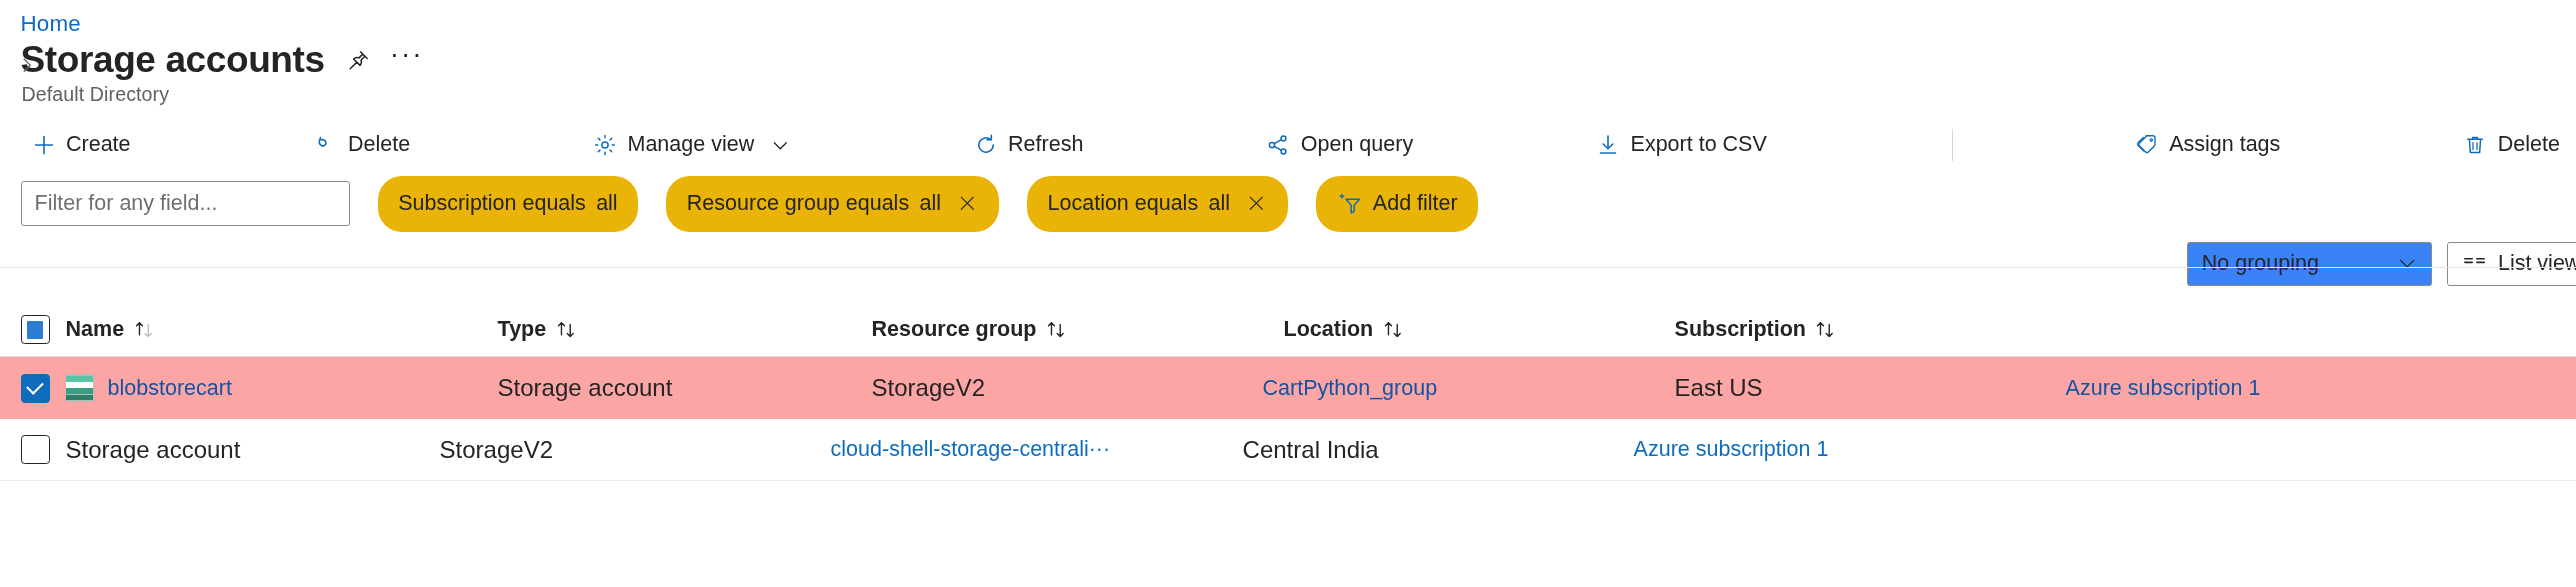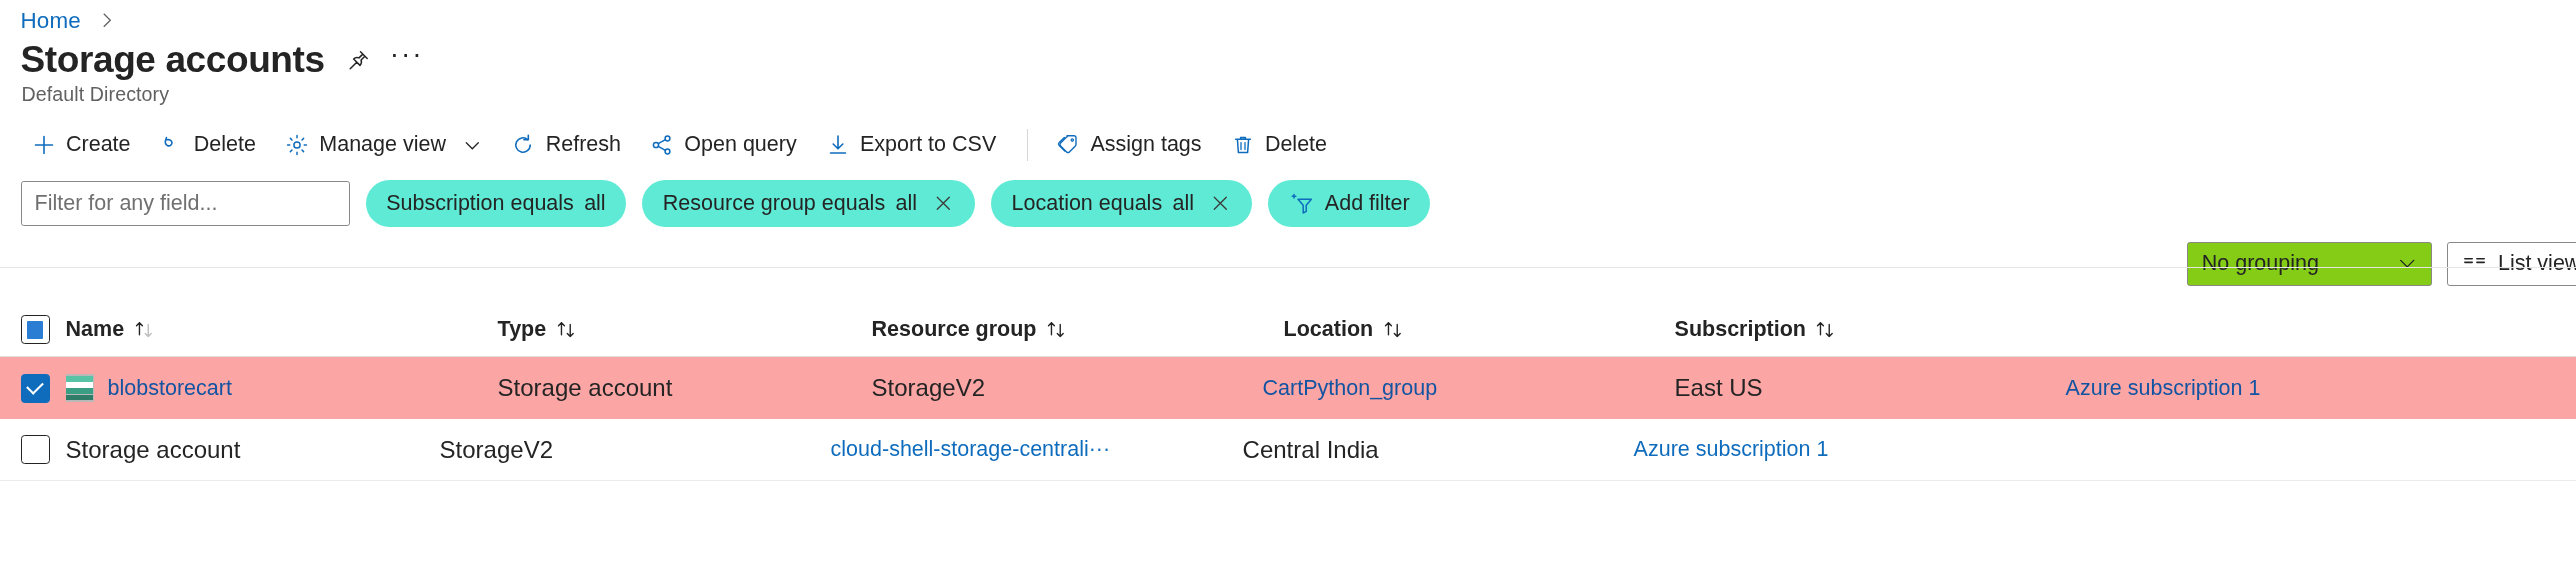--- a/index.html
+++ b/index.html
@@ -12,24 +12,25 @@
     height: 587px;
     font-family: "Liberation Sans", sans-serif;
     color: #1b1a19;
     overflow: hidden;
     position: relative;
   }
 
   
   .breadcrumb {
     display: flex;
-    align-items: flex-end;
+    align-items: flex-start;
     padding: 13px 0 0 20.6px;
     height: 32px;
     gap: 20px;
+    flex-direction: column;
   }
   .crumb-link {
     color: #0f6cbd;
     font-size: 22.4px;
     line-height: 1;
     cursor: pointer;
     letter-spacing: 0.1px;
   }
   .crumb-sep {
     color: #616161;
@@ -74,20 +75,21 @@
     letter-spacing: 0.1px;
   }
 
   
   .commandbar {
     display: flex;
     align-items: center;
     padding: 19.6px 0 0 18.7px;
     gap: 0px;
     height: 58px;
+    justify-content: space-between;
   }
   .cmd {
     display: flex;
     align-items: center;
     gap: 10.3px;
     padding: 5.6px 16px 5.6px 13px;
     cursor: pointer;
     white-space: nowrap;
     font-size: 21.5px;
     color: #242424;
@@ -119,43 +121,43 @@
     top: 267px;
     height: 0.9px;
     background: #e6e6e6;
   }
 
   
   .filterbar {
     display: flex;
     align-items: center;
     padding: 17px 0 0 20.6px;
-    gap: 16px;
+    gap: 28px;
     height: 62px;
   }
   .filter-input {
     width: 329px;
     height: 45px;
     border: 0.9px solid #8a8886;
     border-radius: 2.8px;
     padding: 0 13px;
     font-size: 21.5px;
     font-family: "Liberation Sans", sans-serif;
     color: #242424;
     background: #fff;
     outline: none;
   }
   .filter-input::placeholder { color: #707070; }
   .pill {
     display: flex;
     align-items: center;
     gap: 10.3px;
-    background: #5eead4;
+    background: #eab308;
     border-radius: 24px;
-    height: 47px;
+    height: 56px;
     padding: 0 20.6px;
     font-size: 21.5px;
     color: #242424;
     cursor: pointer;
     white-space: nowrap;
   }
   .pill b { font-weight: normal; }
   .pill-x {
     color: #3b3a39;
     display: inline-flex;
@@ -181,21 +183,21 @@
     width: 245px;
     height: 44px;
     border: 0.9px solid #8a8886;
     border-radius: 2.8px;
     display: flex;
     align-items: center;
     justify-content: space-between;
     padding: 0 12px 0 14px;
     font-size: 21.5px;
     color: #242424;
-    background: #84cc16;
+    background: #3b82f6;
     cursor: pointer;
   }
   .view-box {
     height: 44px;
     border: 0.9px solid #8a8886;
     border-radius: 2.8px;
     display: flex;
     align-items: center;
     gap: 11.2px;
     padding: 0 17px 0 15px;

